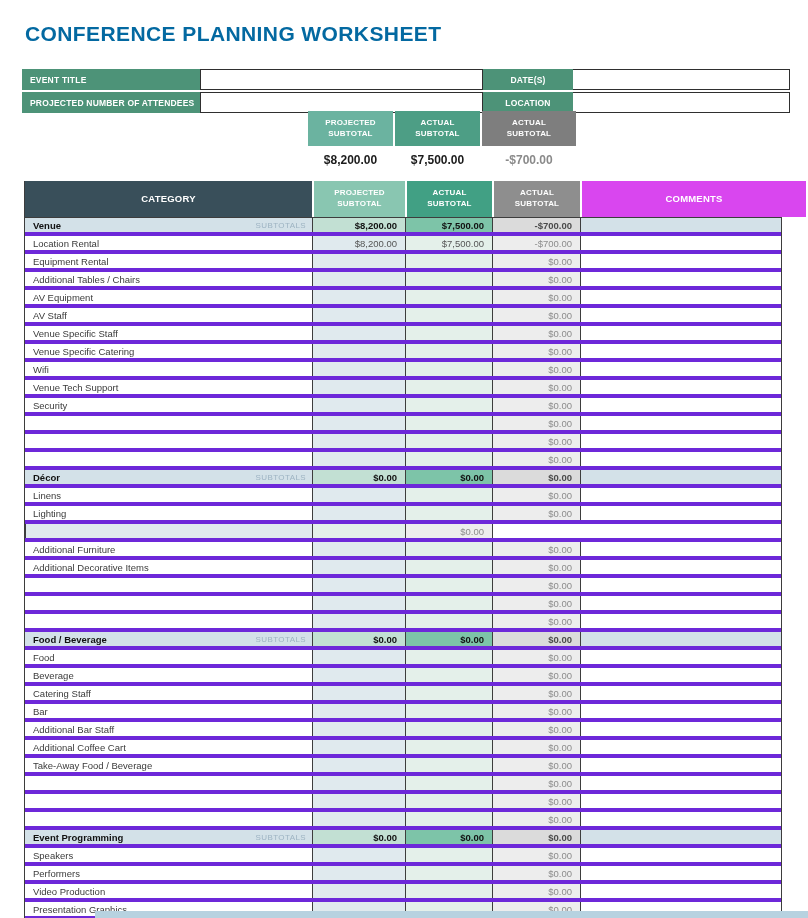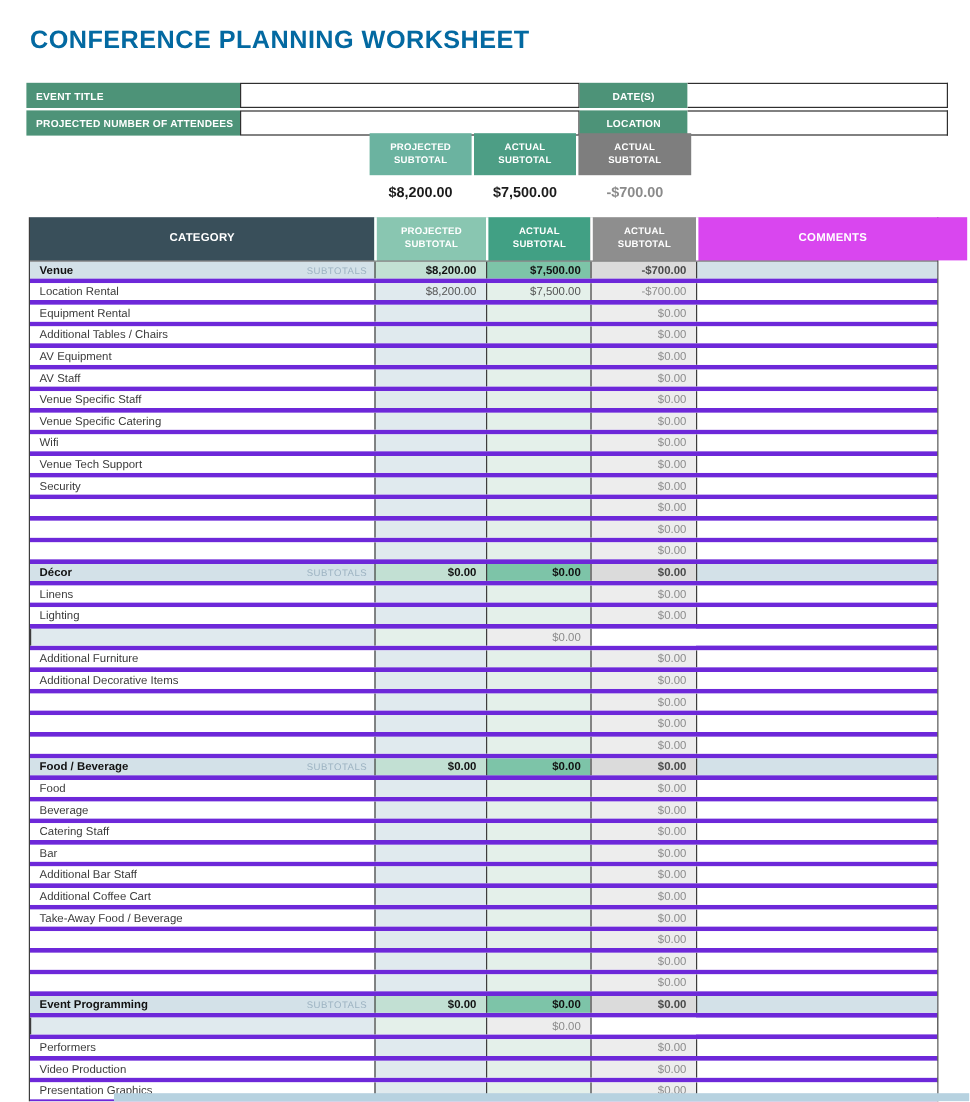--- a/index.html
+++ b/index.html
@@ -400,20 +400,21 @@
           <div class="td name-cell">
             <div class="sec-name">Event Programming</div>
             <div class="subtotals-label">SUBTOTALS</div>
           </div>
           <div class="td money proj sec-proj">$0.00</div>
           <div class="td money act sec-act">$0.00</div>
           <div class="td money diff sec-diff">$0.00</div>
           <div class="td comments sec-comments"></div>
         </div>
         <div class="trow item-row">
+          <div class="td label-cell">Speakers</div>
           <div class="td money item-proj"></div>
           <div class="td money item-act"></div>
           <div class="td money item-diff">$0.00</div>
           <div class="td comments"></div>
         </div>
         <div class="trow item-row">
           <div class="td label-cell">Performers</div>
           <div class="td money item-proj"></div>
           <div class="td money item-act"></div>
           <div class="td money item-diff">$0.00</div>

